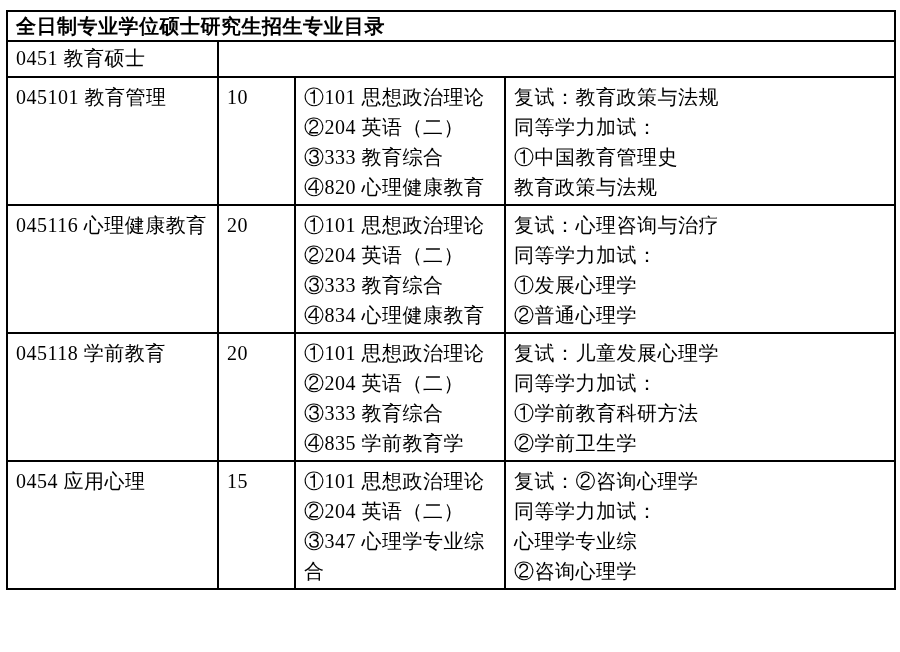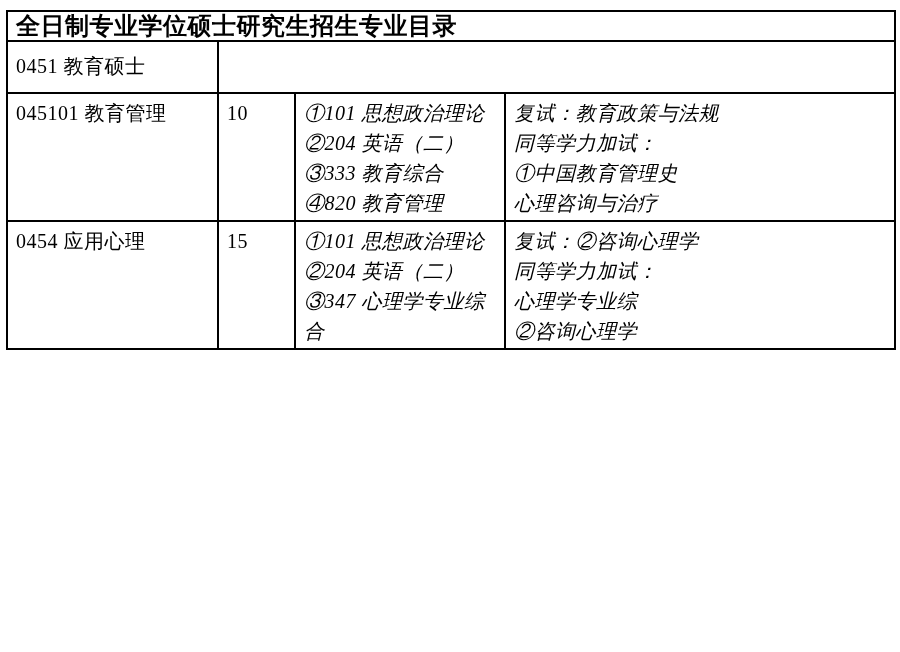--- a/index.html
+++ b/index.html
@@ -22,54 +22,53 @@
   table.catalog td {
     border: 2px solid #000000;
     vertical-align: top;
     padding: 2px 8px;
     overflow: hidden;
     word-break: break-all;
   }
   td.title-cell {
     font-family: "Liberation Sans", "DejaVu Sans", sans-serif;
     font-weight: bold;
-    font-size: 24px;
+    font-size: 20px;
     height: 24px;
     line-height: 24px;
     padding: 2px 8px;
     margin-top: 7px;
   }
   tr.header-row td {
     vertical-align: middle;
     height: 62px;
   }
   tr.header-row .hline {
     line-height: 28px;
     white-space: nowrap;
   }
   tr.category-row td {
     height: 30px;
     line-height: 28px;
-    padding: 10px 8px;
+    padding: 2px 8px;
     white-space: nowrap;
   }
   tr.data-row td {
     padding: 4px 8px 2px 8px;
     margin-left: 25px;
   }
   tr.data-row .cell-line {
     line-height: 30px;
   }
   .single-line {
     line-height: 30px;
     white-space: nowrap;
   }
   .exam-col .cell-line, .retest-col .cell-line {
     white-space: nowrap;
-    font-style: italic;
   }
 </style>
 </head>
 <body>
 
 <table class="catalog">
   <colgroup>
     <col style="width:211px">
     <col style="width:77px">
     <col style="width:210px">
@@ -91,31 +90,71 @@
     <td>
       <div class="single-line">045101 教育管理</div>
     </td>
     <td>
       <div class="single-line">10</div>
     </td>
     <td class="exam-col">
       <div class="cell-line">①101 思想政治理论</div>
       <div class="cell-line">②204 英语（二）</div>
       <div class="cell-line">③333 教育综合</div>
-      <div class="cell-line">④820 教育管理</div>
+      <div class="cell-line">④820 心理健康教育</div>
     </td>
     <td class="retest-col">
       <div class="cell-line">复试：教育政策与法规</div>
       <div class="cell-line">同等学力加试：</div>
       <div class="cell-line">①中国教育管理史</div>
-      <div class="cell-line">心理咨询与治疗</div>
+      <div class="cell-line">教育政策与法规</div>
     </td>
   </tr>
 
+  <tr class="data-row">
+    <td>
+      <div class="single-line">045116 心理健康教育</div>
+    </td>
+    <td>
+      <div class="single-line">20</div>
+    </td>
+    <td class="exam-col">
+      <div class="cell-line">①101 思想政治理论</div>
+      <div class="cell-line">②204 英语（二）</div>
+      <div class="cell-line">③333 教育综合</div>
+      <div class="cell-line">④834 心理健康教育</div>
+    </td>
+    <td class="retest-col">
+      <div class="cell-line">复试：心理咨询与治疗</div>
+      <div class="cell-line">同等学力加试：</div>
+      <div class="cell-line">①发展心理学</div>
+      <div class="cell-line">②普通心理学</div>
+    </td>
+  </tr>
 
+  <tr class="data-row">
+    <td>
+      <div class="single-line">045118 学前教育</div>
+    </td>
+    <td>
+      <div class="single-line">20</div>
+    </td>
+    <td class="exam-col">
+      <div class="cell-line">①101 思想政治理论</div>
+      <div class="cell-line">②204 英语（二）</div>
+      <div class="cell-line">③333 教育综合</div>
+      <div class="cell-line">④835 学前教育学</div>
+    </td>
+    <td class="retest-col">
+      <div class="cell-line">复试：儿童发展心理学</div>
+      <div class="cell-line">同等学力加试：</div>
+      <div class="cell-line">①学前教育科研方法</div>
+      <div class="cell-line">②学前卫生学</div>
+    </td>
+  </tr>
 
   <tr class="data-row">
     <td>
       <div class="single-line">0454 应用心理</div>
     </td>
     <td>
       <div class="single-line">15</div>
     </td>
     <td class="exam-col">
       <div class="cell-line">①101 思想政治理论</div>

